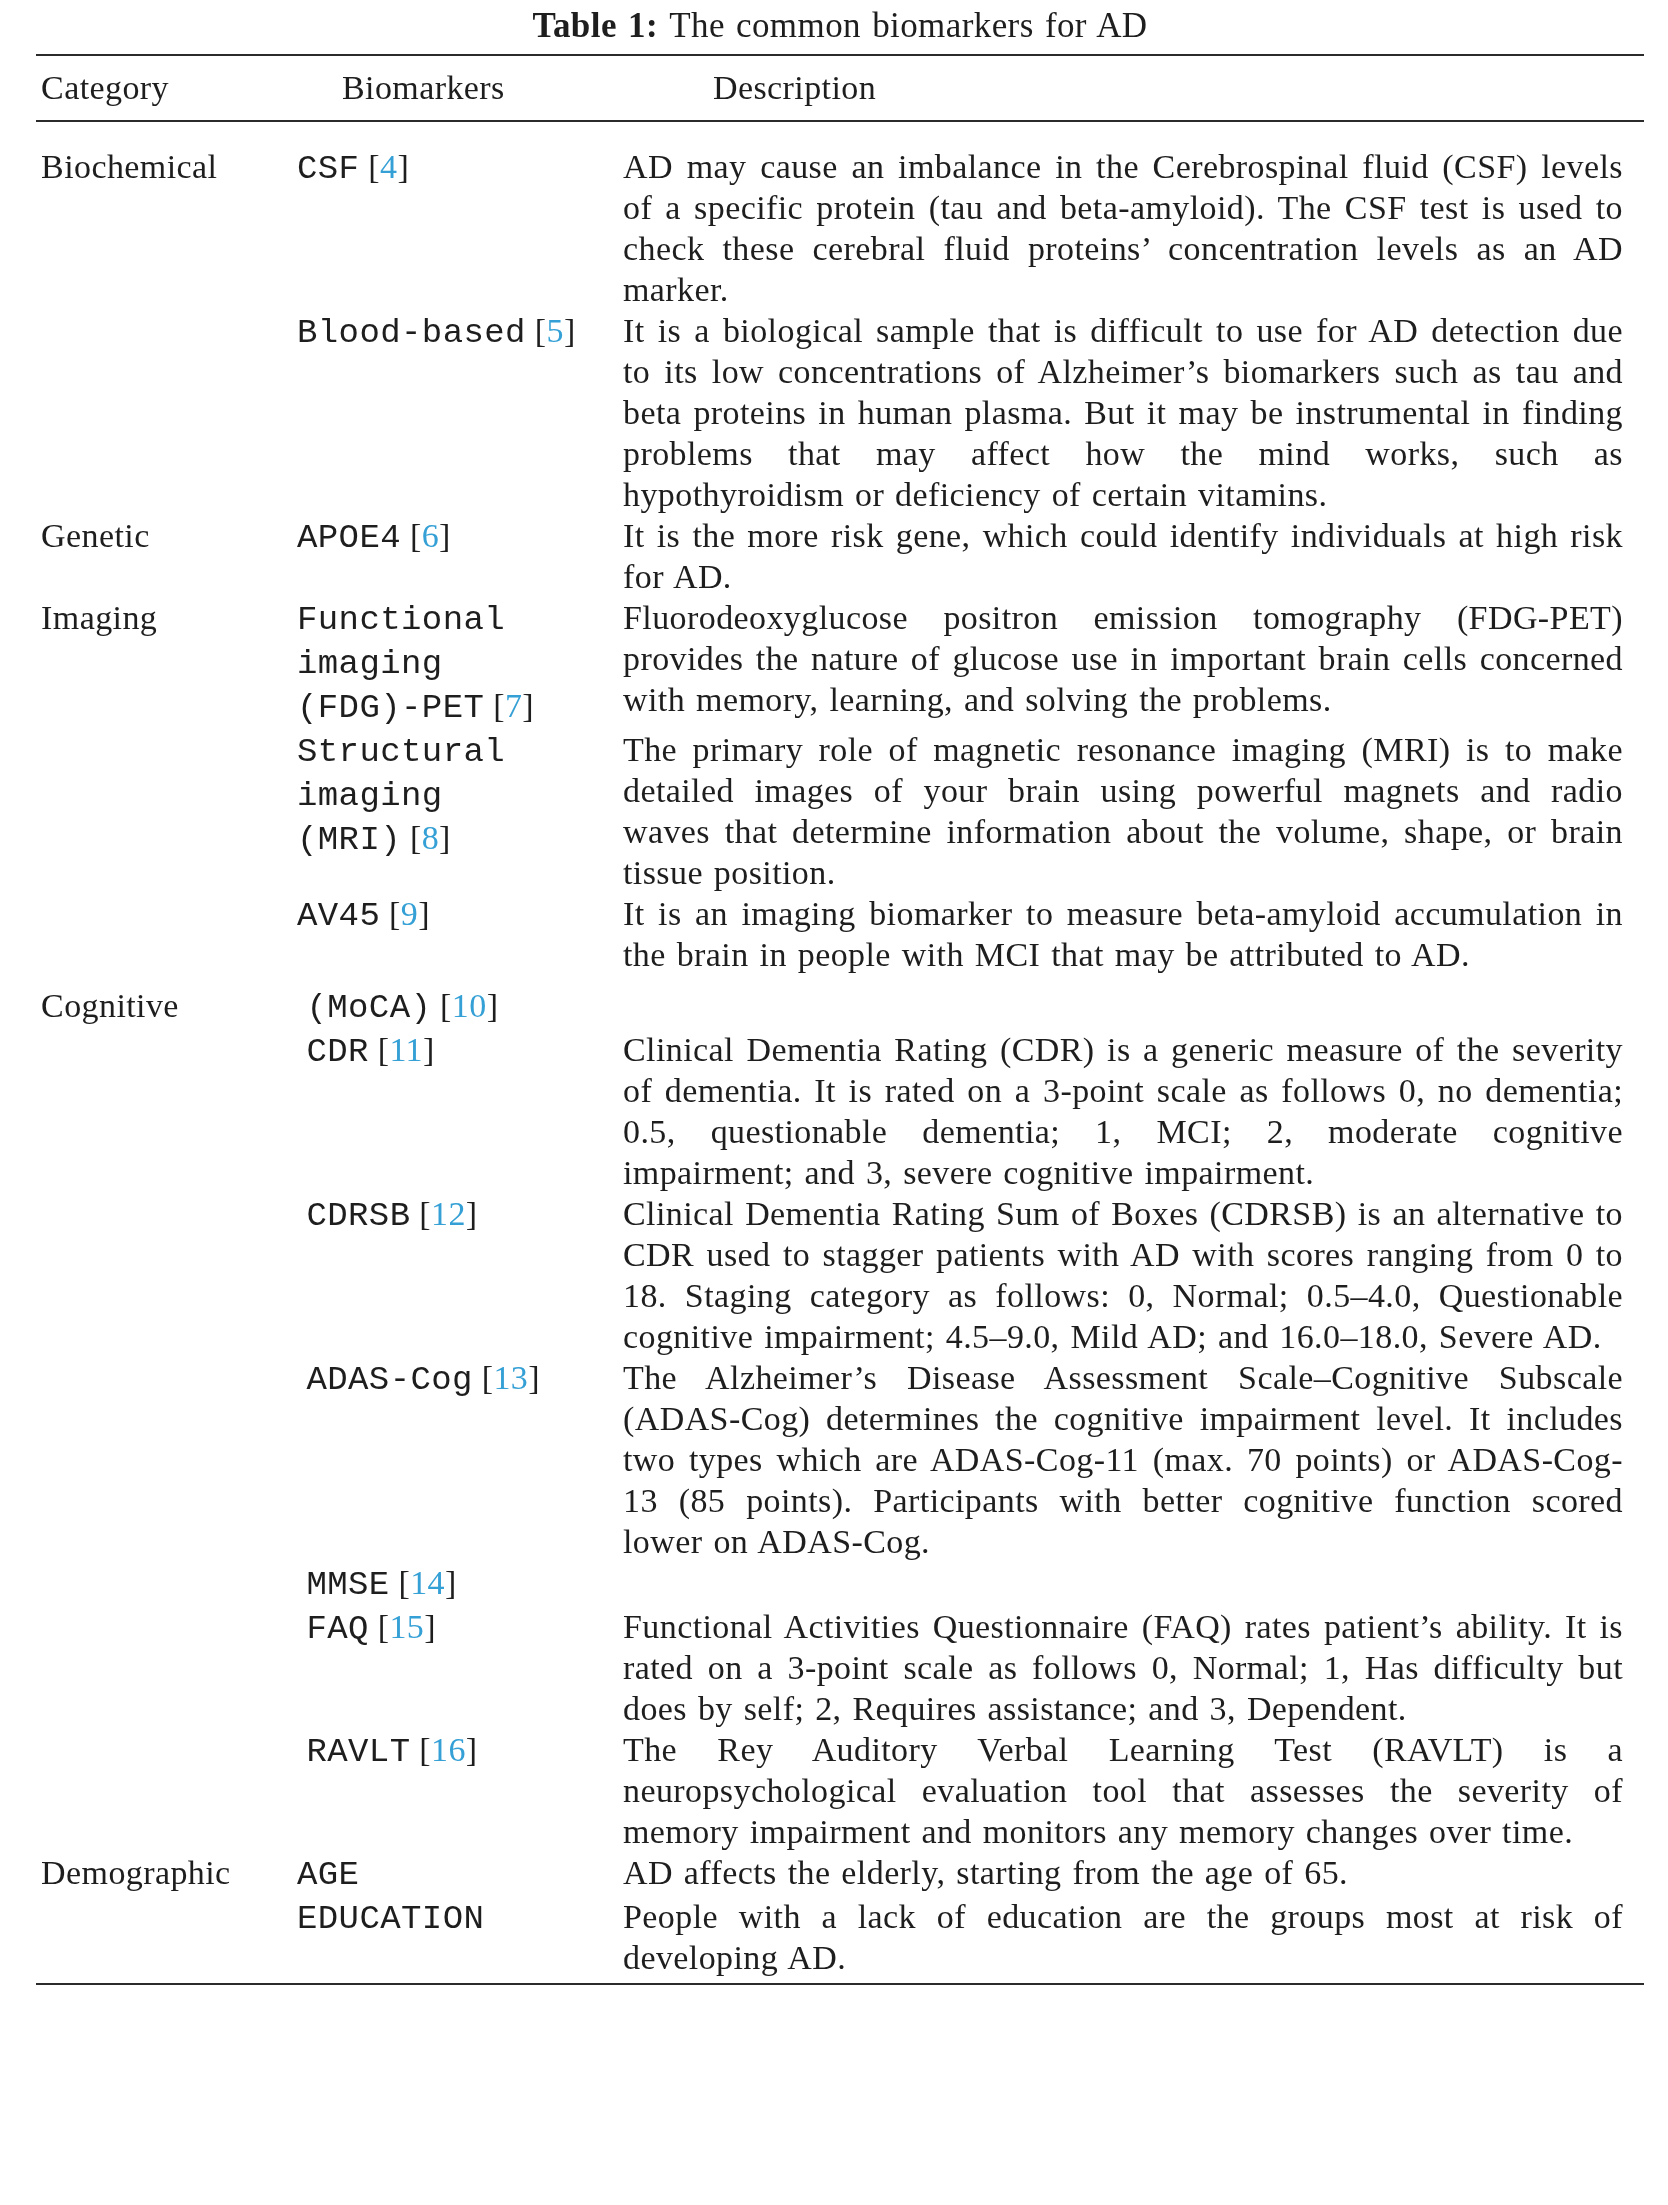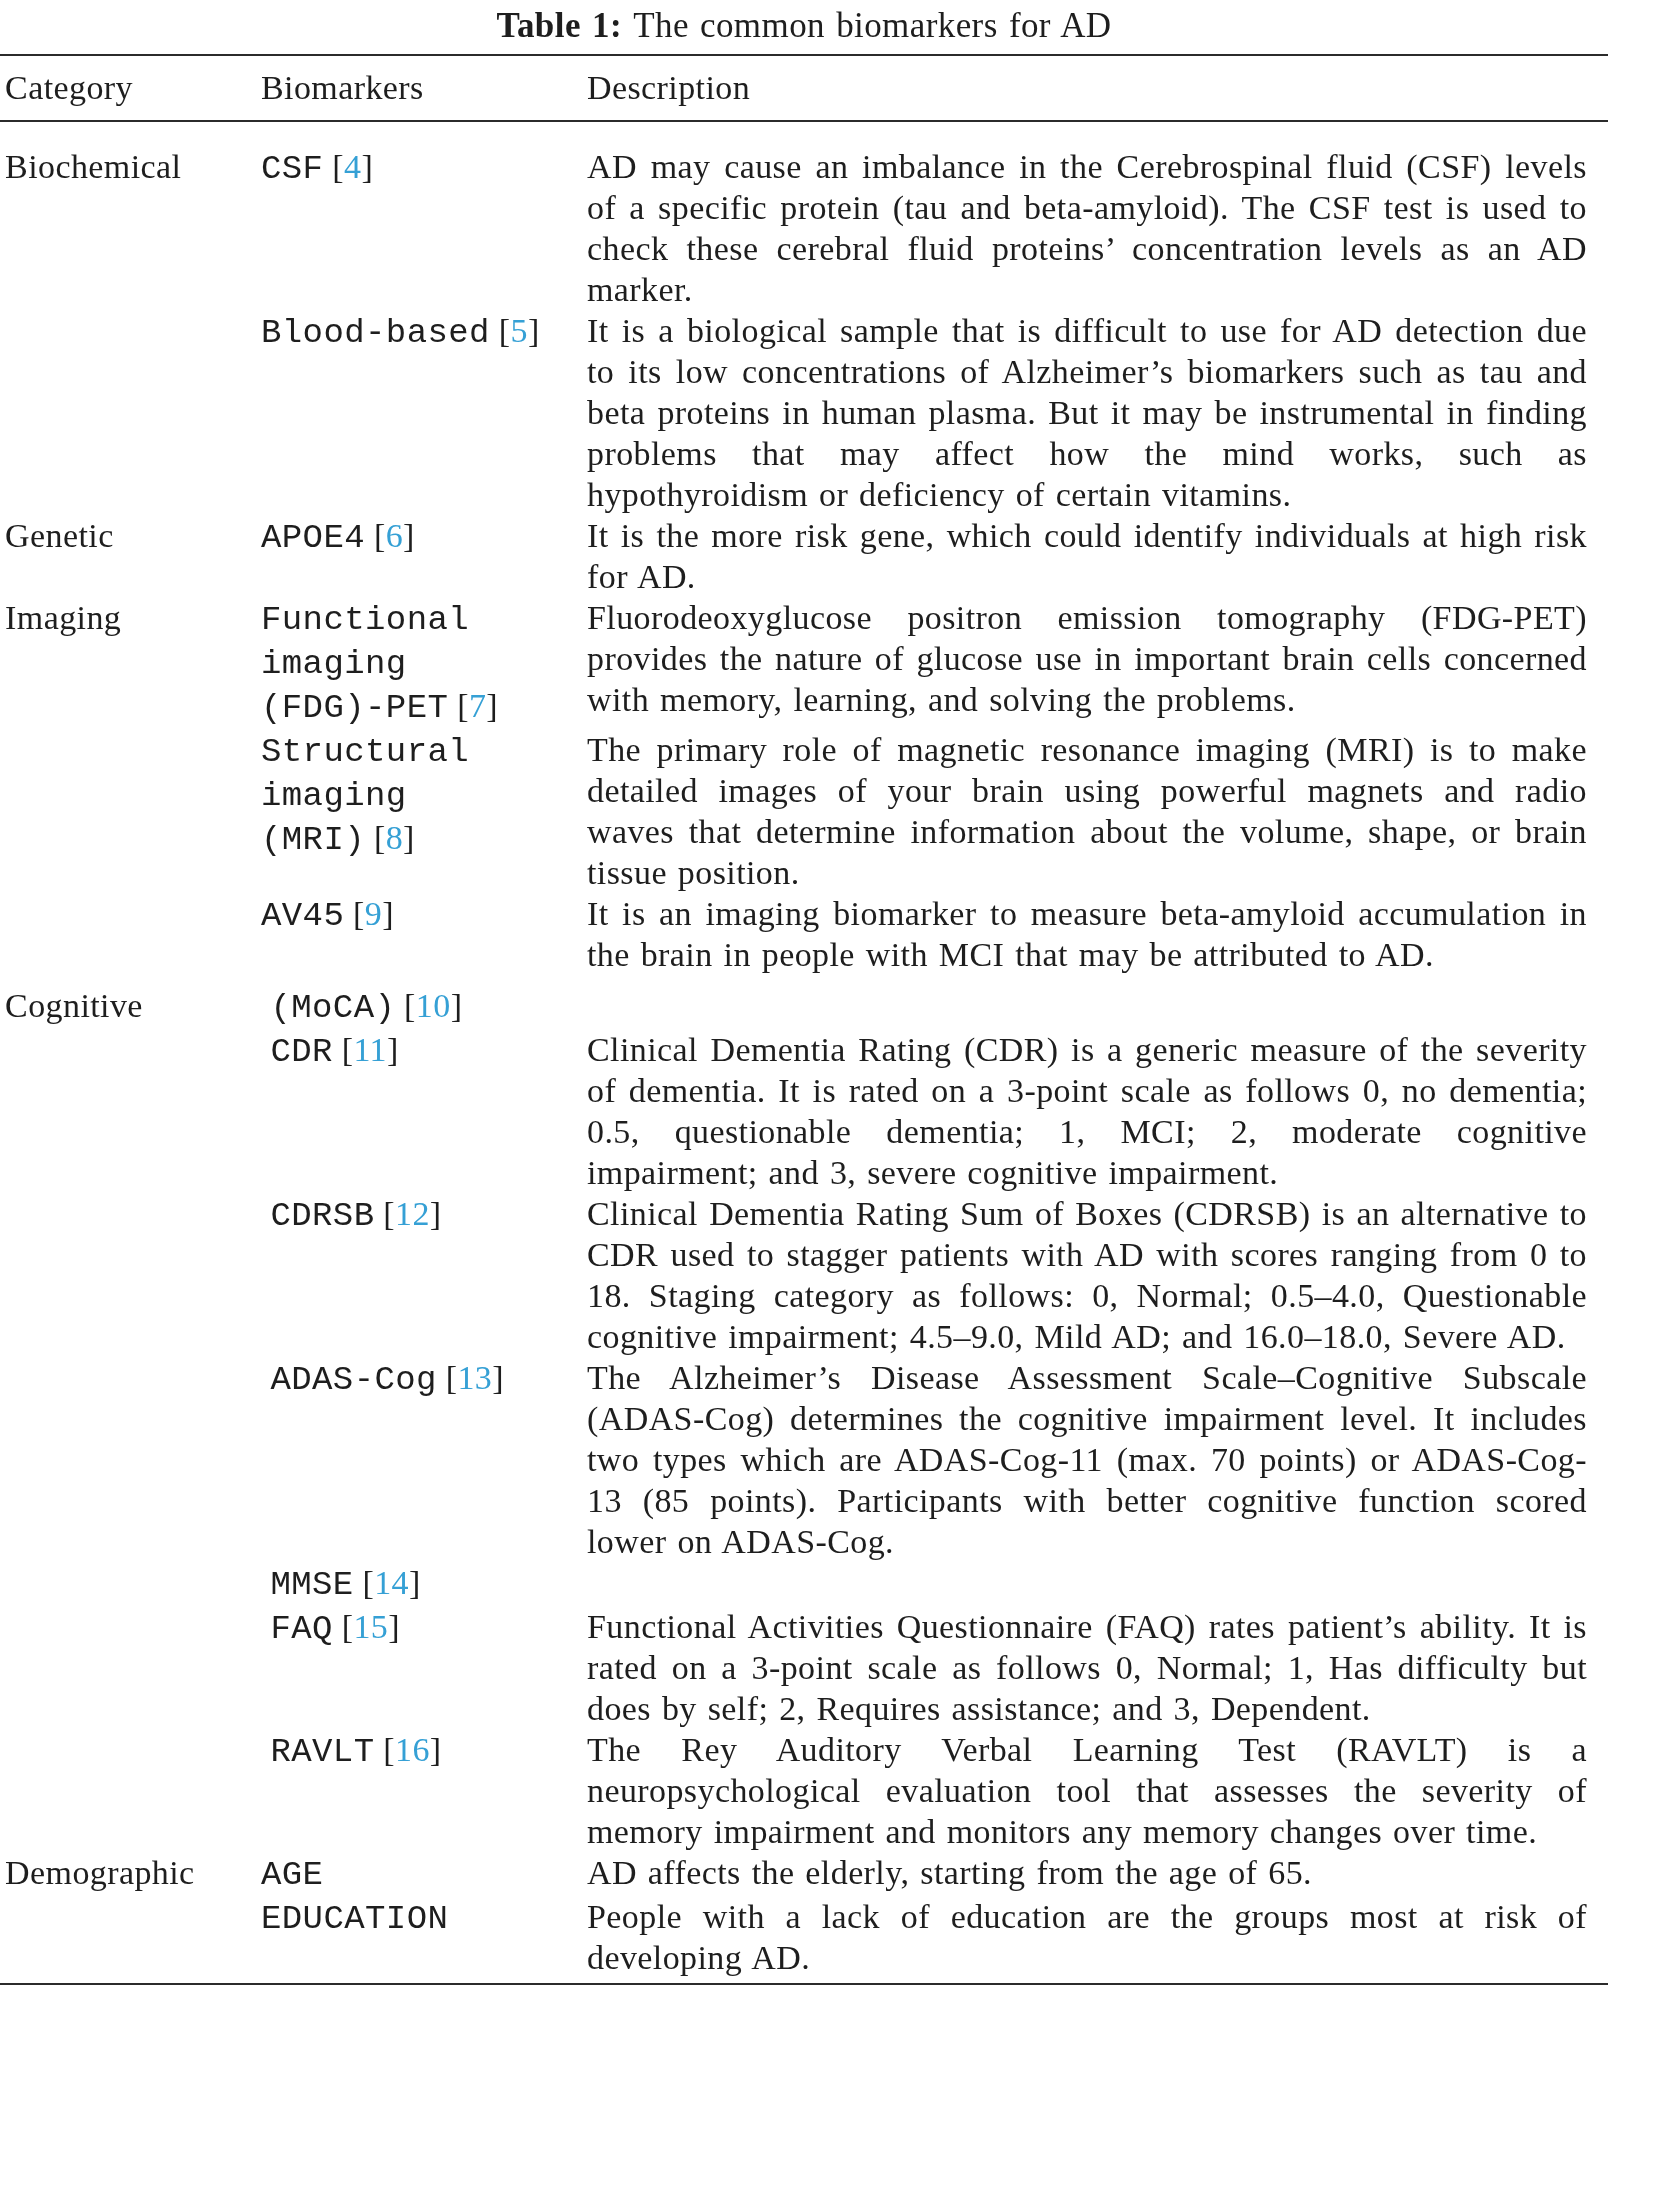--- a/index.html
+++ b/index.html
@@ -11,39 +11,39 @@
   html, body { margin: 0; padding: 0; background: #ffffff; }
   body {
     width: 1668px;
     font-family: "Liberation Serif", "DejaVu Serif", serif;
     color: var(--text);
     font-size: 34px;
     line-height: 41px;
     letter-spacing: 0.012em;
     word-spacing: 0.06em;
   }
-  .page { width: 1608px; min-height: 2205px; padding-top: 3.4px; }
+  .page { width: 1608px; min-height: 2205px; padding-top: 3.4px; margin-left: 36px; }
 
   .title {
     text-align: center;
     margin: 1.7px 0 7.7px 0;
     font-size: 35px;
     line-height: 41px;
   }
   .title .label { font-weight: bold; }
   .title .text { margin-left: 0.32em; }
 
   .rule { height: 2.6px; background: var(--rule); width: 100%; }
 
   .thead, .trow {
     display: grid;
     grid-template-columns: 261px 326px 1fr;
     align-items: start;
   }
-  .thead { padding: 10.2px 0 12px 0; }
+  .thead { padding: 10.2px 0 12px 0; gap: 45px; }
 
   .cell, .th { display: block; }
   .cat { padding-left: 5.1px; }
   .desc { padding-right: 21px; }
   .cell.desc { text-align: justify; }
 
   .tbody { padding-top: 24px; padding-bottom: 5.1px; }
 
   .bm { padding-right: 25.5px; }
   .bm-name { white-space: pre-line; font-family: Liberation Mono, monospace; }

